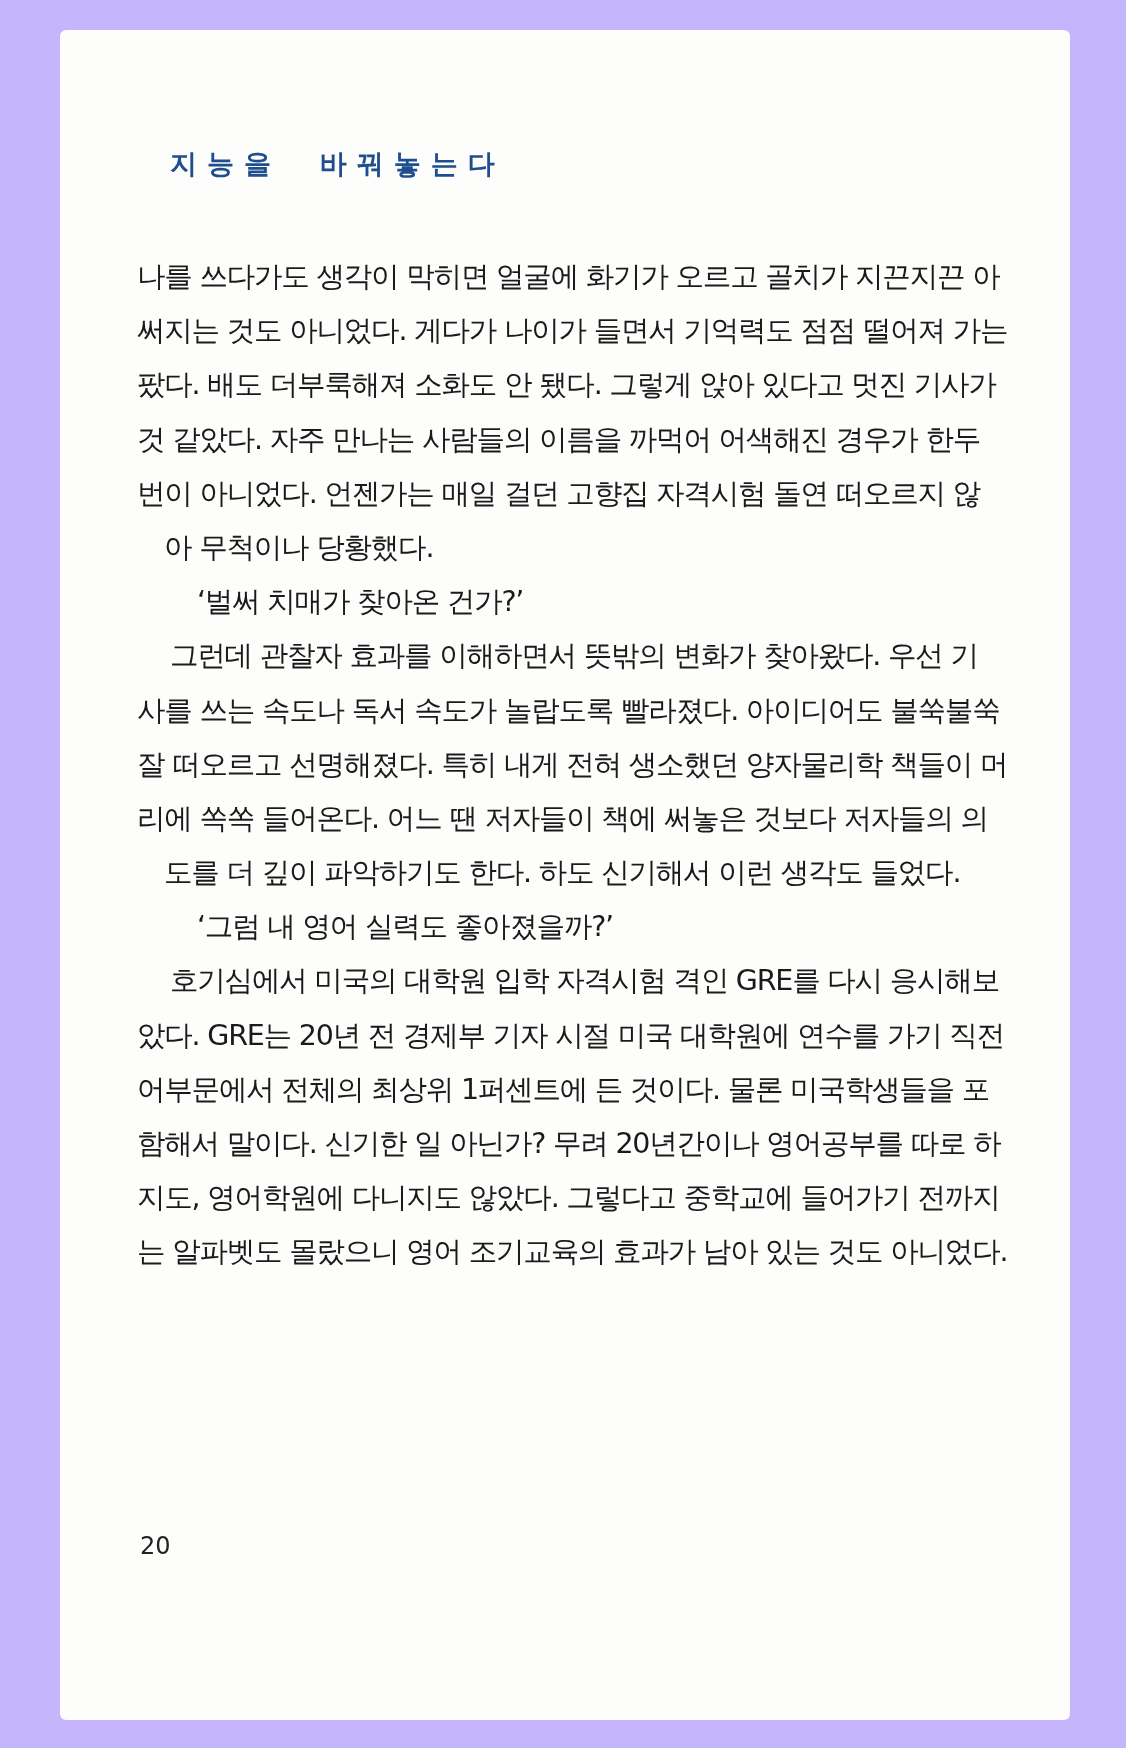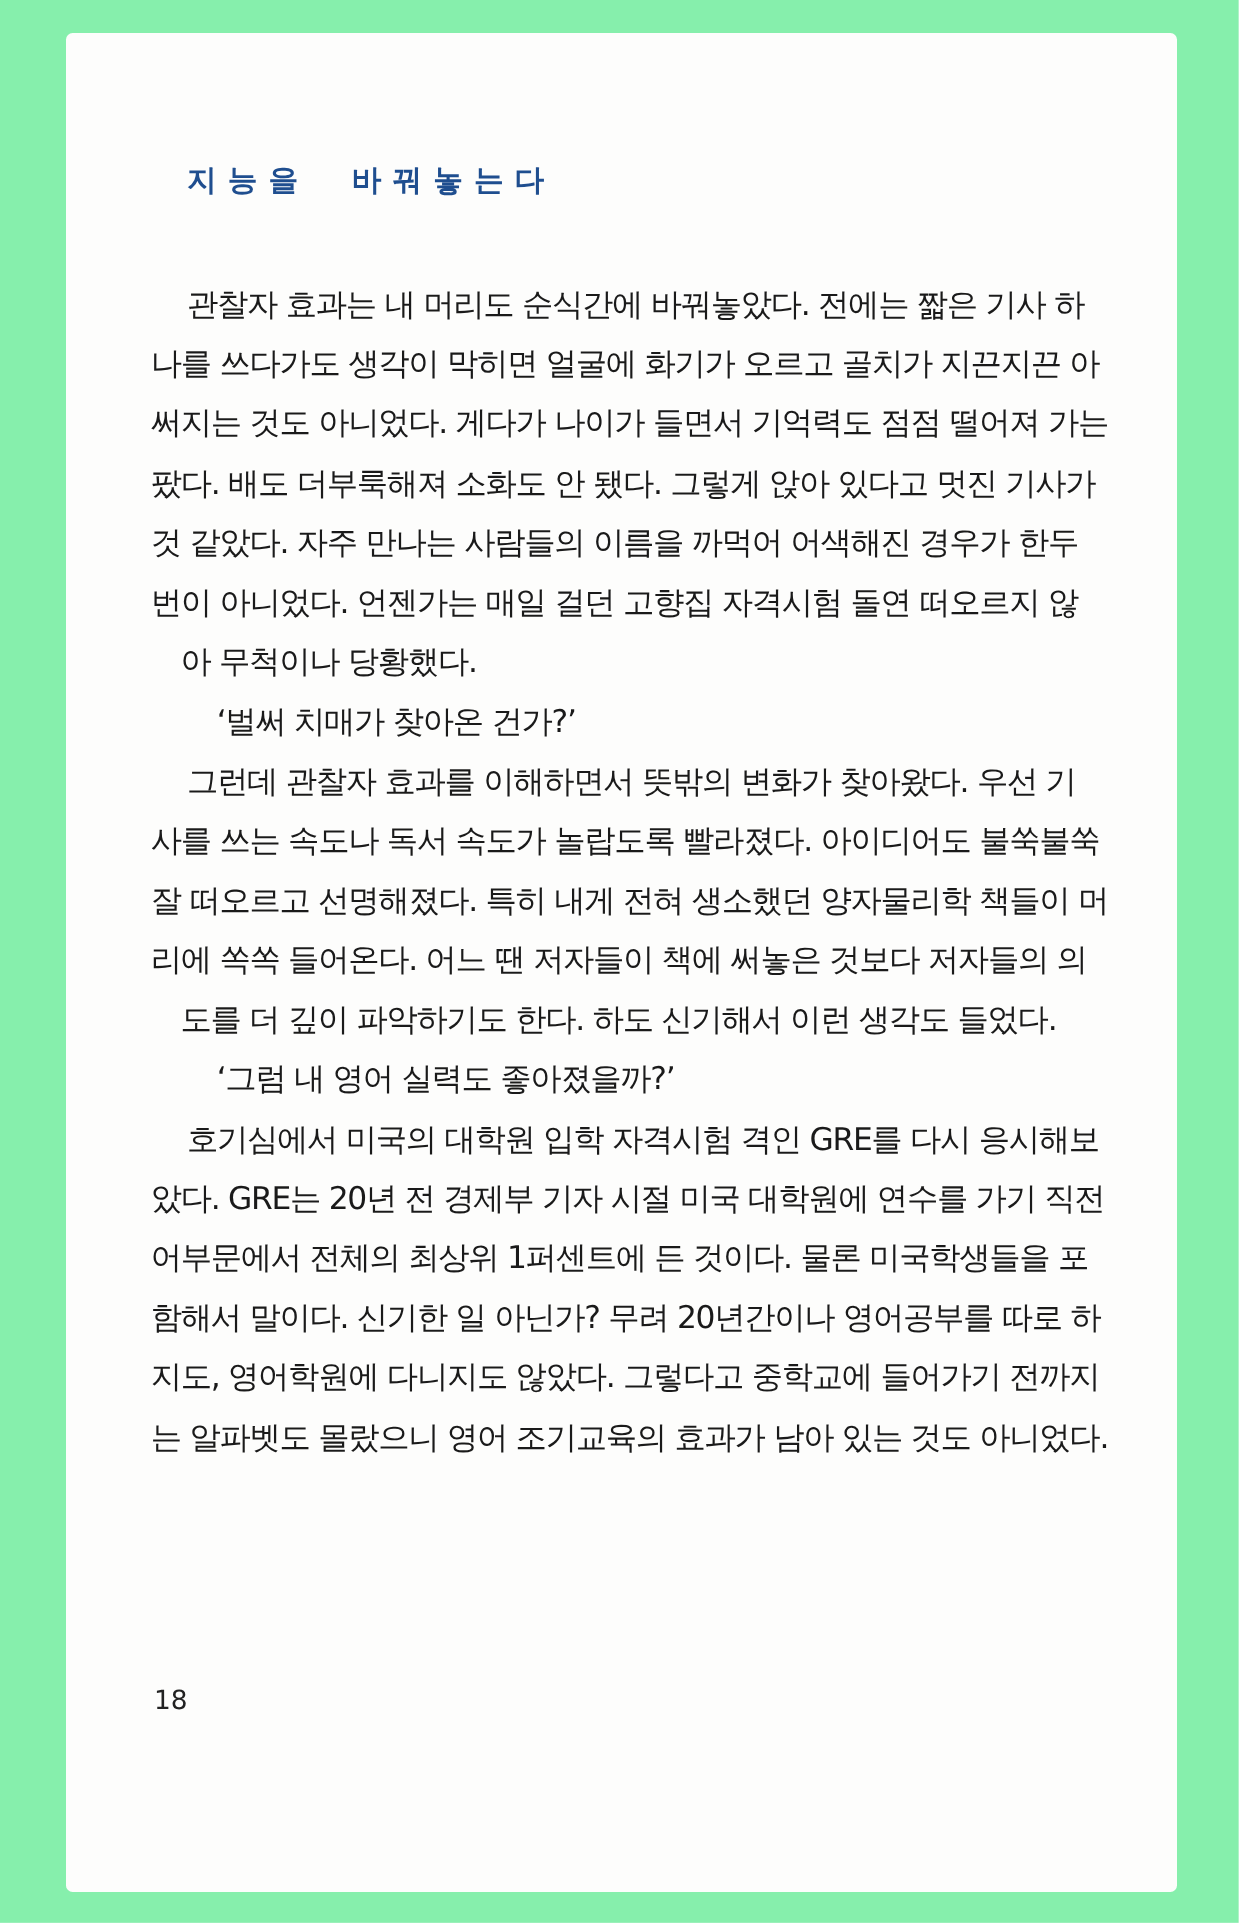--- a/index.html
+++ b/index.html
@@ -11,21 +11,21 @@
       width: 1126px;
       height: 1748px;
       position: relative;
       overflow: hidden;
     }
     .page {
       position: absolute;
       left: 0; top: 0;
       width: 1126px;
       height: 1748px;
-      background: #86efac;
+      background: #c4b5fd;
     }
     .page-inner-shadow {
       position: absolute;
       left: 60px; top: 30px;
       width: 1010px; height: 1690px;
       background: #fdfdfc;
       border-radius: 6px;
     }
     .chapter-title {
       position: absolute;
@@ -73,21 +73,20 @@
   </style>
 </head>
 <body>
 
 <div class="page">
   <div class="page-inner-shadow"></div>
 
   <div class="chapter-title">지능을  바꿔놓는다</div>
 
   <div class="body-text" id="body-text">
-    <div class="line indent">관찰자 효과는 내 머리도 순식간에 바꿔놓았다. 전에는 짧은 기사 하</div>
     <div class="line">나를 쓰다가도 생각이 막히면 얼굴에 화기가 오르고 골치가 지끈지끈 아</div>
     <div class="line">써지는 것도 아니었다. 게다가 나이가 들면서 기억력도 점점 떨어져 가는</div>
     <div class="line">팠다. 배도 더부룩해져 소화도 안 됐다. 그렇게 앉아 있다고 멋진 기사가</div>
     <div class="line">것 같았다. 자주 만나는 사람들의 이름을 까먹어 어색해진 경우가 한두</div>
     <div class="line">번이 아니었다. 언젠가는 매일 걸던 고향집 자격시험 돌연 떠오르지 않</div>
     <div class="line last">아 무척이나 당황했다.</div>
     <div class="line indent last">‘벌써 치매가 찾아온 건가?’</div>
     <div class="line indent">그런데 관찰자 효과를 이해하면서 뜻밖의 변화가 찾아왔다. 우선 기</div>
     <div class="line">사를 쓰는 속도나 독서 속도가 놀랍도록 빨라졌다. 아이디어도 불쑥불쑥</div>
     <div class="line">잘 떠오르고 선명해졌다. 특히 내게 전혀 생소했던 양자물리학 책들이 머</div>
@@ -95,14 +94,14 @@
     <div class="line last">도를 더 깊이 파악하기도 한다. 하도 신기해서 이런 생각도 들었다.</div>
     <div class="line indent last">‘그럼 내 영어 실력도 좋아졌을까?’</div>
     <div class="line indent">호기심에서 미국의 대학원 입학 자격시험 격인 GRE를 다시 응시해보</div>
     <div class="line">았다. GRE는 20년 전 경제부 기자 시절 미국 대학원에 연수를 가기 직전</div>
     <div class="line">어부문에서 전체의 최상위 1퍼센트에 든 것이다. 물론 미국학생들을 포</div>
     <div class="line">함해서 말이다. 신기한 일 아닌가? 무려 20년간이나 영어공부를 따로 하</div>
     <div class="line">지도, 영어학원에 다니지도 않았다. 그렇다고 중학교에 들어가기 전까지</div>
     <div class="line">는 알파벳도 몰랐으니 영어 조기교육의 효과가 남아 있는 것도 아니었다.</div>
   </div>
 
-  <div class="page-number">18</div>
+  <div class="page-number">20</div>
 </div>
 
 </body></html>

